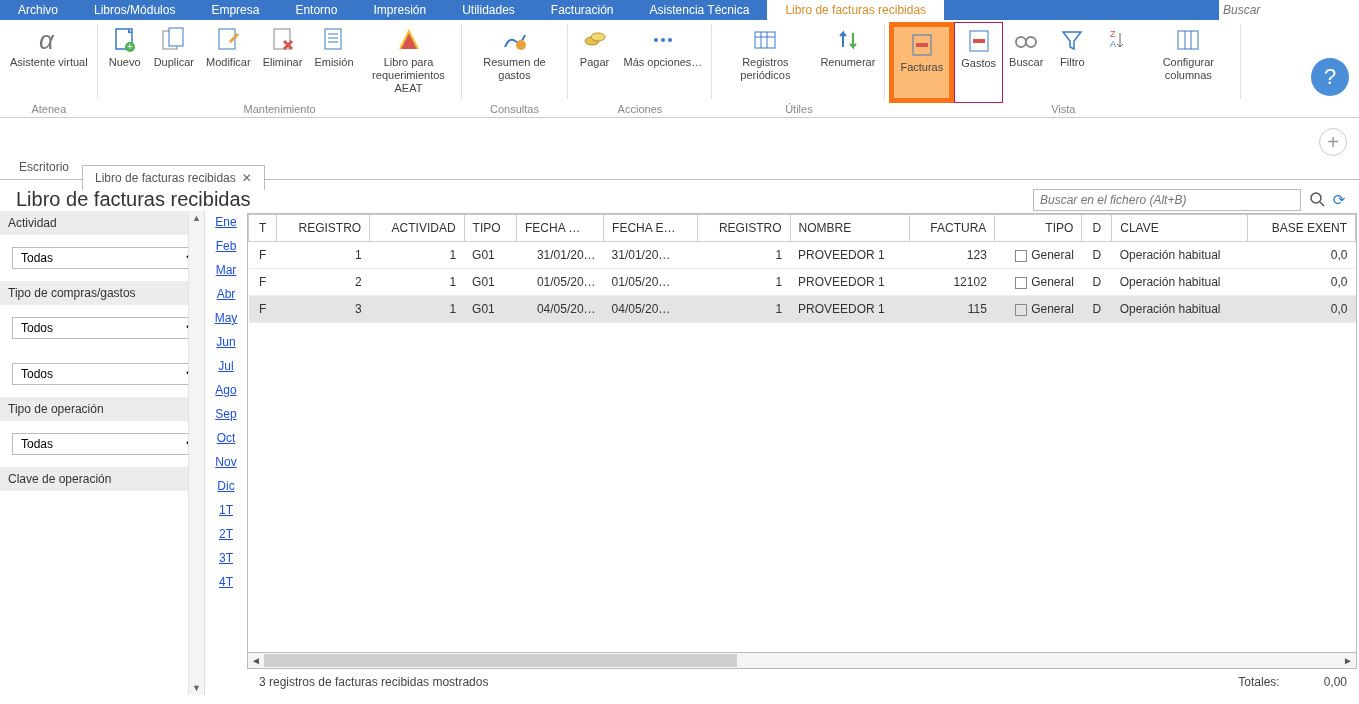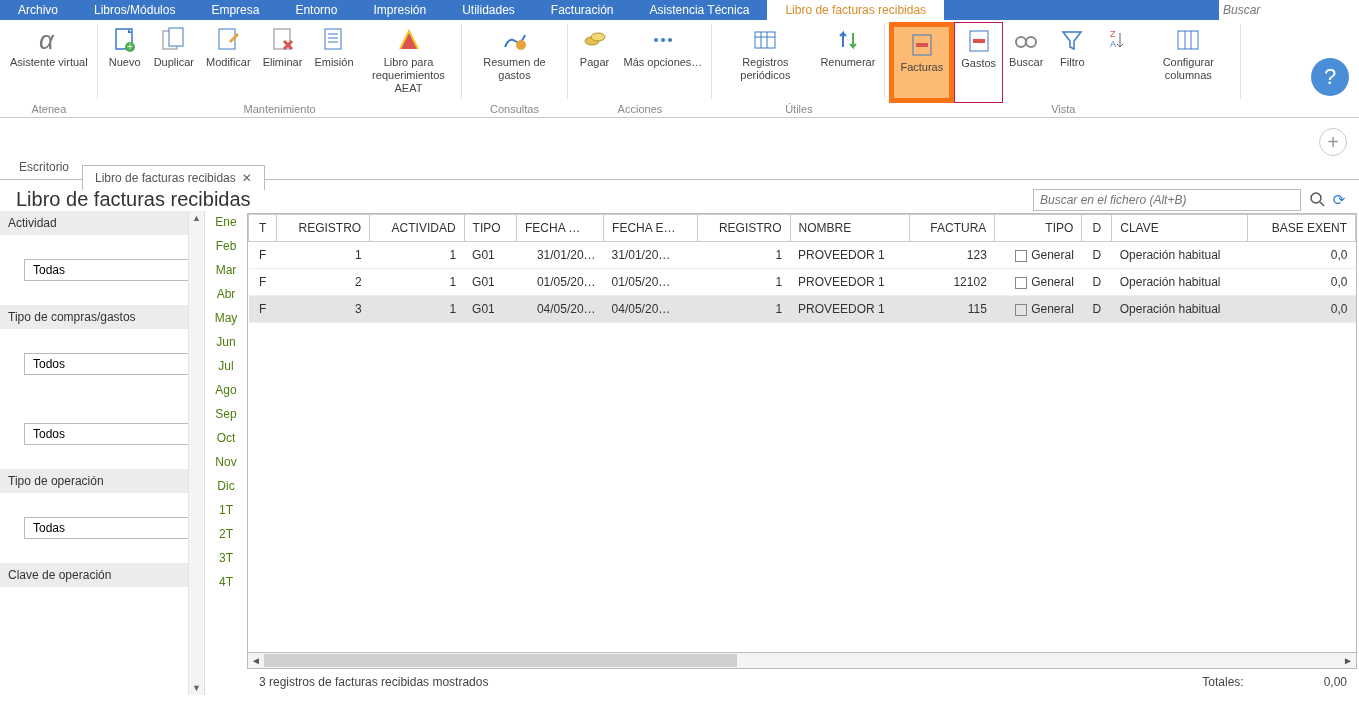--- a/index.html
+++ b/index.html
@@ -36,46 +36,46 @@
 .page-title { font-size: 20px; color: #333; flex: 1; }
 .file-search { width: 268px; border: 1px solid #bbb; padding: 3px 6px; font-style: italic; font-size: 12px; color: #888; }
 .search-icn { margin-left: 8px; width:16px; height:16px; display:flex; align-items:center; justify-content:center; cursor:pointer; }
 .refresh-icn { margin-left: 6px; width:16px; height:16px; display:flex; align-items:center; justify-content:center; cursor:pointer; color:#2b7cd0; font-size:15px; }
 
 
 .main { display: flex; height: calc(704px - 20px - 98px - 34px - 28px - 40px); }
 .sidebar { width: 205px; border-right: 1px solid #ddd; overflow-y: auto; position: relative; }
 .sidebar .filter-label { background: #ececec; padding: 5px 8px; font-size: 12px; display:flex; justify-content:space-between; align-items:center; }
 .sidebar .filter-label .chev { font-size: 10px; color:#666; }
-.sidebar select { width: calc(100% - 16px); margin: 24px; padding: 2px 4px; font-size:12px; border:1px solid #bbb; background:#fff; }
+.sidebar select { width: calc(100% - 16px); margin: 12px; padding: 2px 4px; font-size:12px; border:1px solid #bbb; background:#fff; }
 .side-scroll { position:absolute; right:0; top:0; bottom:0; width:16px; background:#f4f4f4; border-left:1px solid #e4e4e4; display:flex; flex-direction:column; align-items:center; }
 .side-scroll .arr { font-size:9px; color:#666; padding:2px; cursor:pointer; }
 
 .month-col { width: 42px; display:flex; flex-direction:column; align-items:center; padding-top:4px; gap: 10px; }
-.month-col div { font-size: 12px; color:#4d7c0f; cursor:pointer; }
+.month-col div { font-size: 12px; color:#1d4ed8; cursor:pointer;text-decoration:underline; }
 
 .grid-area { flex:1; display:flex; flex-direction:column; overflow:hidden; }
 .grid-wrap { flex:1; overflow:auto; border:1px solid #bbb; margin: 2px 2px 0 0; }
 table.data { border-collapse: collapse; width: 100%; font-size:12px; }
 table.data th { background:#fff; border:1px solid #ccc; padding:6px 8px; font-weight:normal; color:#333; text-align:left; position:sticky; top:0; white-space:nowrap; }
 table.data th.r, table.data td.r { text-align:right; }
 table.data th.c, table.data td.c { text-align:center; }
 table.data td { border-bottom:1px solid #eee; padding:6px 8px; white-space:nowrap; }
 table.data tr.sel td { background:#e4e4e4; }
 .cbx { display:inline-block; width:12px; height:12px; border:1px solid #888; vertical-align:middle; margin-right:4px; }
 
 
 .hscroll { height:16px; border:1px solid #bbb; border-top:none; margin-right:2px; display:flex; align-items:center; background:#f4f4f4; }
 .hscroll .arr { width:16px; text-align:center; font-size:10px; color:#555; cursor:pointer; }
 .hscroll .track { flex:1; height:100%; position:relative; }
 .hscroll .thumb { position:absolute; left:0; width:44%; top:1px; bottom:1px; background:#cfcfcf; }
 
 
 .status { height: 26px; display:flex; align-items:center; padding: 0 12px; font-size:12px; color:#444; }
-.status .totals { margin-left:auto; display:flex; gap: 80px; }
+.status .totals { margin-left:auto; display:flex; gap: 44px; }
 
 svg { display:block; }
 </style>
 </head>
 <body>
 
 <div class="menubar">
   <div class="menu-item">Archivo</div>
   <div class="menu-item">Libros/Módulos</div>
   <div class="menu-item">Empresa</div>

